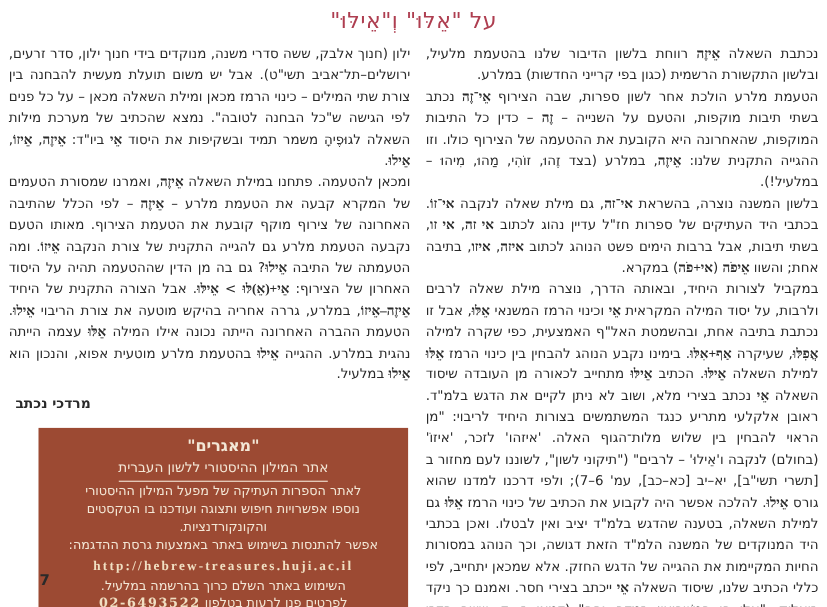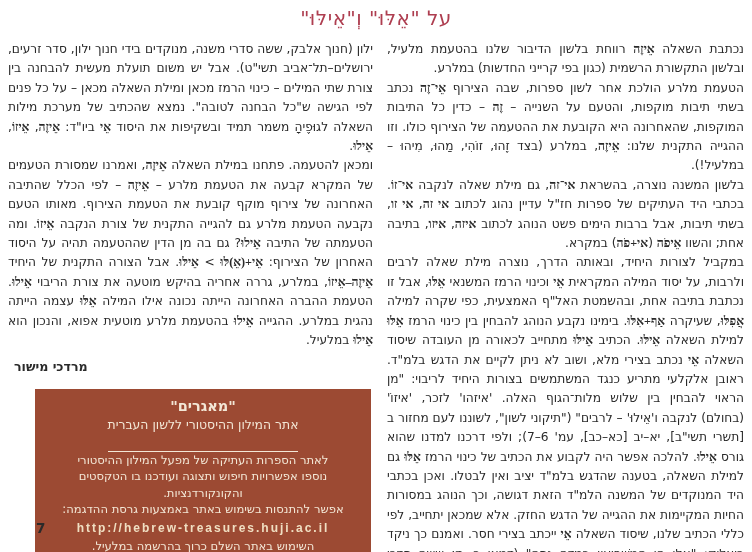--- a/index.html
+++ b/index.html
@@ -36,27 +36,27 @@
     color:var(--color-box-text,#f3e7d6);
     text-align:center;
     padding:8px 10px 12px 10px;
     box-sizing:border-box;
   }
   .promo-box p { margin:0; }
   .box-title { font-size:14.5px; font-weight:bold; line-height:19px; }
   .box-subtitle-wrap { margin:0 0 10px 0; }
   .box-subtitle {
     display:inline-block; font-size:12.4px; line-height:16px;
-    padding-bottom:18px;
+    padding-bottom:4px;
     border-bottom:1px solid var(--color-box-text,#f3e7d6);
   }
   .box-line { font-size:11.6px; line-height:16.5px; }
   .box-url {
     display:block; direction:ltr; unicode-bidi:isolate;
-    font-family:Liberation Sans, sans-serif; font-weight:bold;
+    font-family:Liberation Serif, serif; font-weight:bold;
     font-size:12px; line-height:18px; letter-spacing:2px;
     color:var(--color-box-accent,#f0dfc2);
     text-decoration:none; margin:1px 0;
   }
   .ltr-bit {
     direction:ltr; unicode-bidi:isolate; display:inline-block;
     font-family:"DejaVu Serif", serif; font-weight:bold;
     letter-spacing:1.5px; font-size:11.6px;
     color:var(--color-box-accent,#f0dfc2);
     text-decoration:none;
@@ -81,21 +81,21 @@
         <p><span>בלשון המשנה נוצרה, בהשראת </span><b>אי־זה</b><span>, גם מילת שאלה לנקבה </span><b>אי־זוֹ</b><span>. בכתבי היד העתיקים של ספרות חז"ל עדיין נהוג לכתוב </span><b>אי זה</b><span>, </span><b>אי זו</b><span>, בשתי תיבות, אבל ברבות הימים פשט הנוהג לכתוב </span><b>איזה</b><span>, </span><b>איזו</b><span>, בתיבה אחת; והשוו </span><b>אֵיפֹה</b><span> (</span><b>אי+פֹה</b><span>) במקרא.</span></p>
         <p><span>במקביל לצורות היחיד, ובאותה הדרך, נוצרה מילת שאלה לרבים ולרבות, על יסוד המילה המקראית </span><b>אֵי</b><span> וכינוי הרמז המשנאי </span><b>אֵלּוּ</b><span>, אבל זו נכתבת בתיבה אחת, ובהשמטת האל"ף האמצעית, כפי שקרה למילה </span><b>אֲפִלּוּ</b><span>, שעיקרה </span><b>אַף+אִלּוּ</b><span>. בימינו נקבע הנוהג להבחין בין כינוי הרמז </span><b>אֵלּוּ</b><span> למילת השאלה </span><b>אֵילּוּ</b><span>. הכתיב </span><b>אֵילּוּ</b><span> מתחייב לכאורה מן העובדה שיסוד השאלה </span><b>אֵי</b><span> נכתב בצירי מלא, ושוב לא ניתן לקיים את הדגש בלמ"ד. ראובן אלקלעי מתריע כנגד המשתמשים בצורות היחיד לריבוי: "מן הראוי להבחין בין שלוש מלות־הגוף האלה. 'איזהו' לזכר, 'איזוֹ' (בחולם) לנקבה ו'אֵילוּ' – לרבים" ("תיקוני לשון", לשוננו לעם מחזור ב [תשרי תשי"ב], יא–יב [כא–כב], עמ' 6–7); ולפי דרכנו למדנו שהוא גורס </span><b>אֵילוּ</b><span>. להלכה אפשר היה לקבוע את הכתיב של כינוי הרמז </span><b>אֵלּוּ</b><span> גם למילת השאלה, בטענה שהדגש בלמ"ד יציב ואין לבטלו. ואכן בכתבי היד המנוקדים של המשנה הלמ"ד הזאת דגושה, וכך הנוהג במסורות החיות המקיימות את ההגייה של הדגש החזק. אלא שמכאן יתחייב, לפי כללי הכתיב שלנו, שיסוד השאלה </span><b>אֵי</b><span> ייכתב בצירי חסר. ואמנם כך ניקד ביאליק: "אֵלּוּ הֵן הַמַּשְׁפִּיעִין בְּמִדָּה גַּסָּה" (דמאי ב, ד; ששה סדרי משנה, סדר זרעים, תל־אביב תרצ"ב), וכן</span></p>
       </div>
 
     <div class="col col-second">
       <div>
           <p><span>ילון (חנוך אלבק, ששה סדרי משנה, מנוקדים בידי חנוך ילון, סדר זרעים, ירושלים–תל־אביב תשי"ט). אבל יש משום תועלת מעשית להבחנה בין צורת שתי המילים – כינוי הרמז מכאן ומילת השאלה מכאן – על כל פנים לפי הגישה ש"כל הבחנה לטובה". נמצא שהכתיב של מערכת מילות השאלה לגוּפֶיהָ משמר תמיד ובשקיפות את היסוד </span><b>אֵי</b><span> ביו"ד: </span><b>אֵיזֶה</b><span>, </span><b>אֵיזוֹ</b><span>, </span><b>אֵילוּ</b><span>.</span></p>
           <p><span>ומכאן להטעמה. פתחנו במילת השאלה </span><b>אֵיזֶה</b><span>, ואמרנו שמסורת הטעמים של המקרא קבעה את הטעמת מלרע – </span><b>אֵיזֶה</b><span> – לפי הכלל שהתיבה האחרונה של צירוף מוקף קובעת את הטעמת הצירוף. מאותו הטעם נקבעה הטעמת מלרע גם להגייה התקנית של צורת הנקבה </span><b>אֵיזוֹ</b><span>. ומה הטעמתה של התיבה </span><b>אֵילוּ</b><span>? גם בה מן הדין שההטעמה תהיה על היסוד האחרון של הצירוף: </span><b>אֵי+(אֵ)לּוּ</b><span> &gt; </span><b>אֵילּוּ</b><span>. אבל הצורה התקנית של היחיד </span><b>אֵיזֶה–אֵיזוֹ</b><span>, במלרע, גררה אחריה בהיקש מוטעה את צורת הריבוי </span><b>אֵילוּ</b><span>. הטעמת ההברה האחרונה הייתה נכונה אילו המילה </span><b>אֵלּוּ</b><span> עצמה הייתה נהגית במלרע. ההגייה </span><b>אֵילוּ</b><span> בהטעמת מלרע מוטעית אפוא, והנכון הוא </span><b>אֵילוּ</b><span> במלעיל.</span></p>
         </div>
 
-      <div class="author-name">מרדכי מישור</div>
+      <div class="author-name">מרדכי נכתב</div>
 
       <div class="promo-box">
         <p class="box-title">"מאגרים"</p>
         <p class="box-subtitle-wrap">
           <span class="box-subtitle">אתר המילון ההיסטורי ללשון העברית</span>
         </p>
         <div>
             <p class="box-line"><span>לאתר הספרות העתיקה של מפעל המילון ההיסטורי</span></p>
             <p class="box-line"><span>נוספו אפשרויות חיפוש ותצוגה ועודכנו בו הטקסטים והקונקורדנציות.</span></p>
             <p class="box-line"><span>אפשר להתנסות בשימוש באתר באמצעות גרסת ההדגמה:</span></p>

